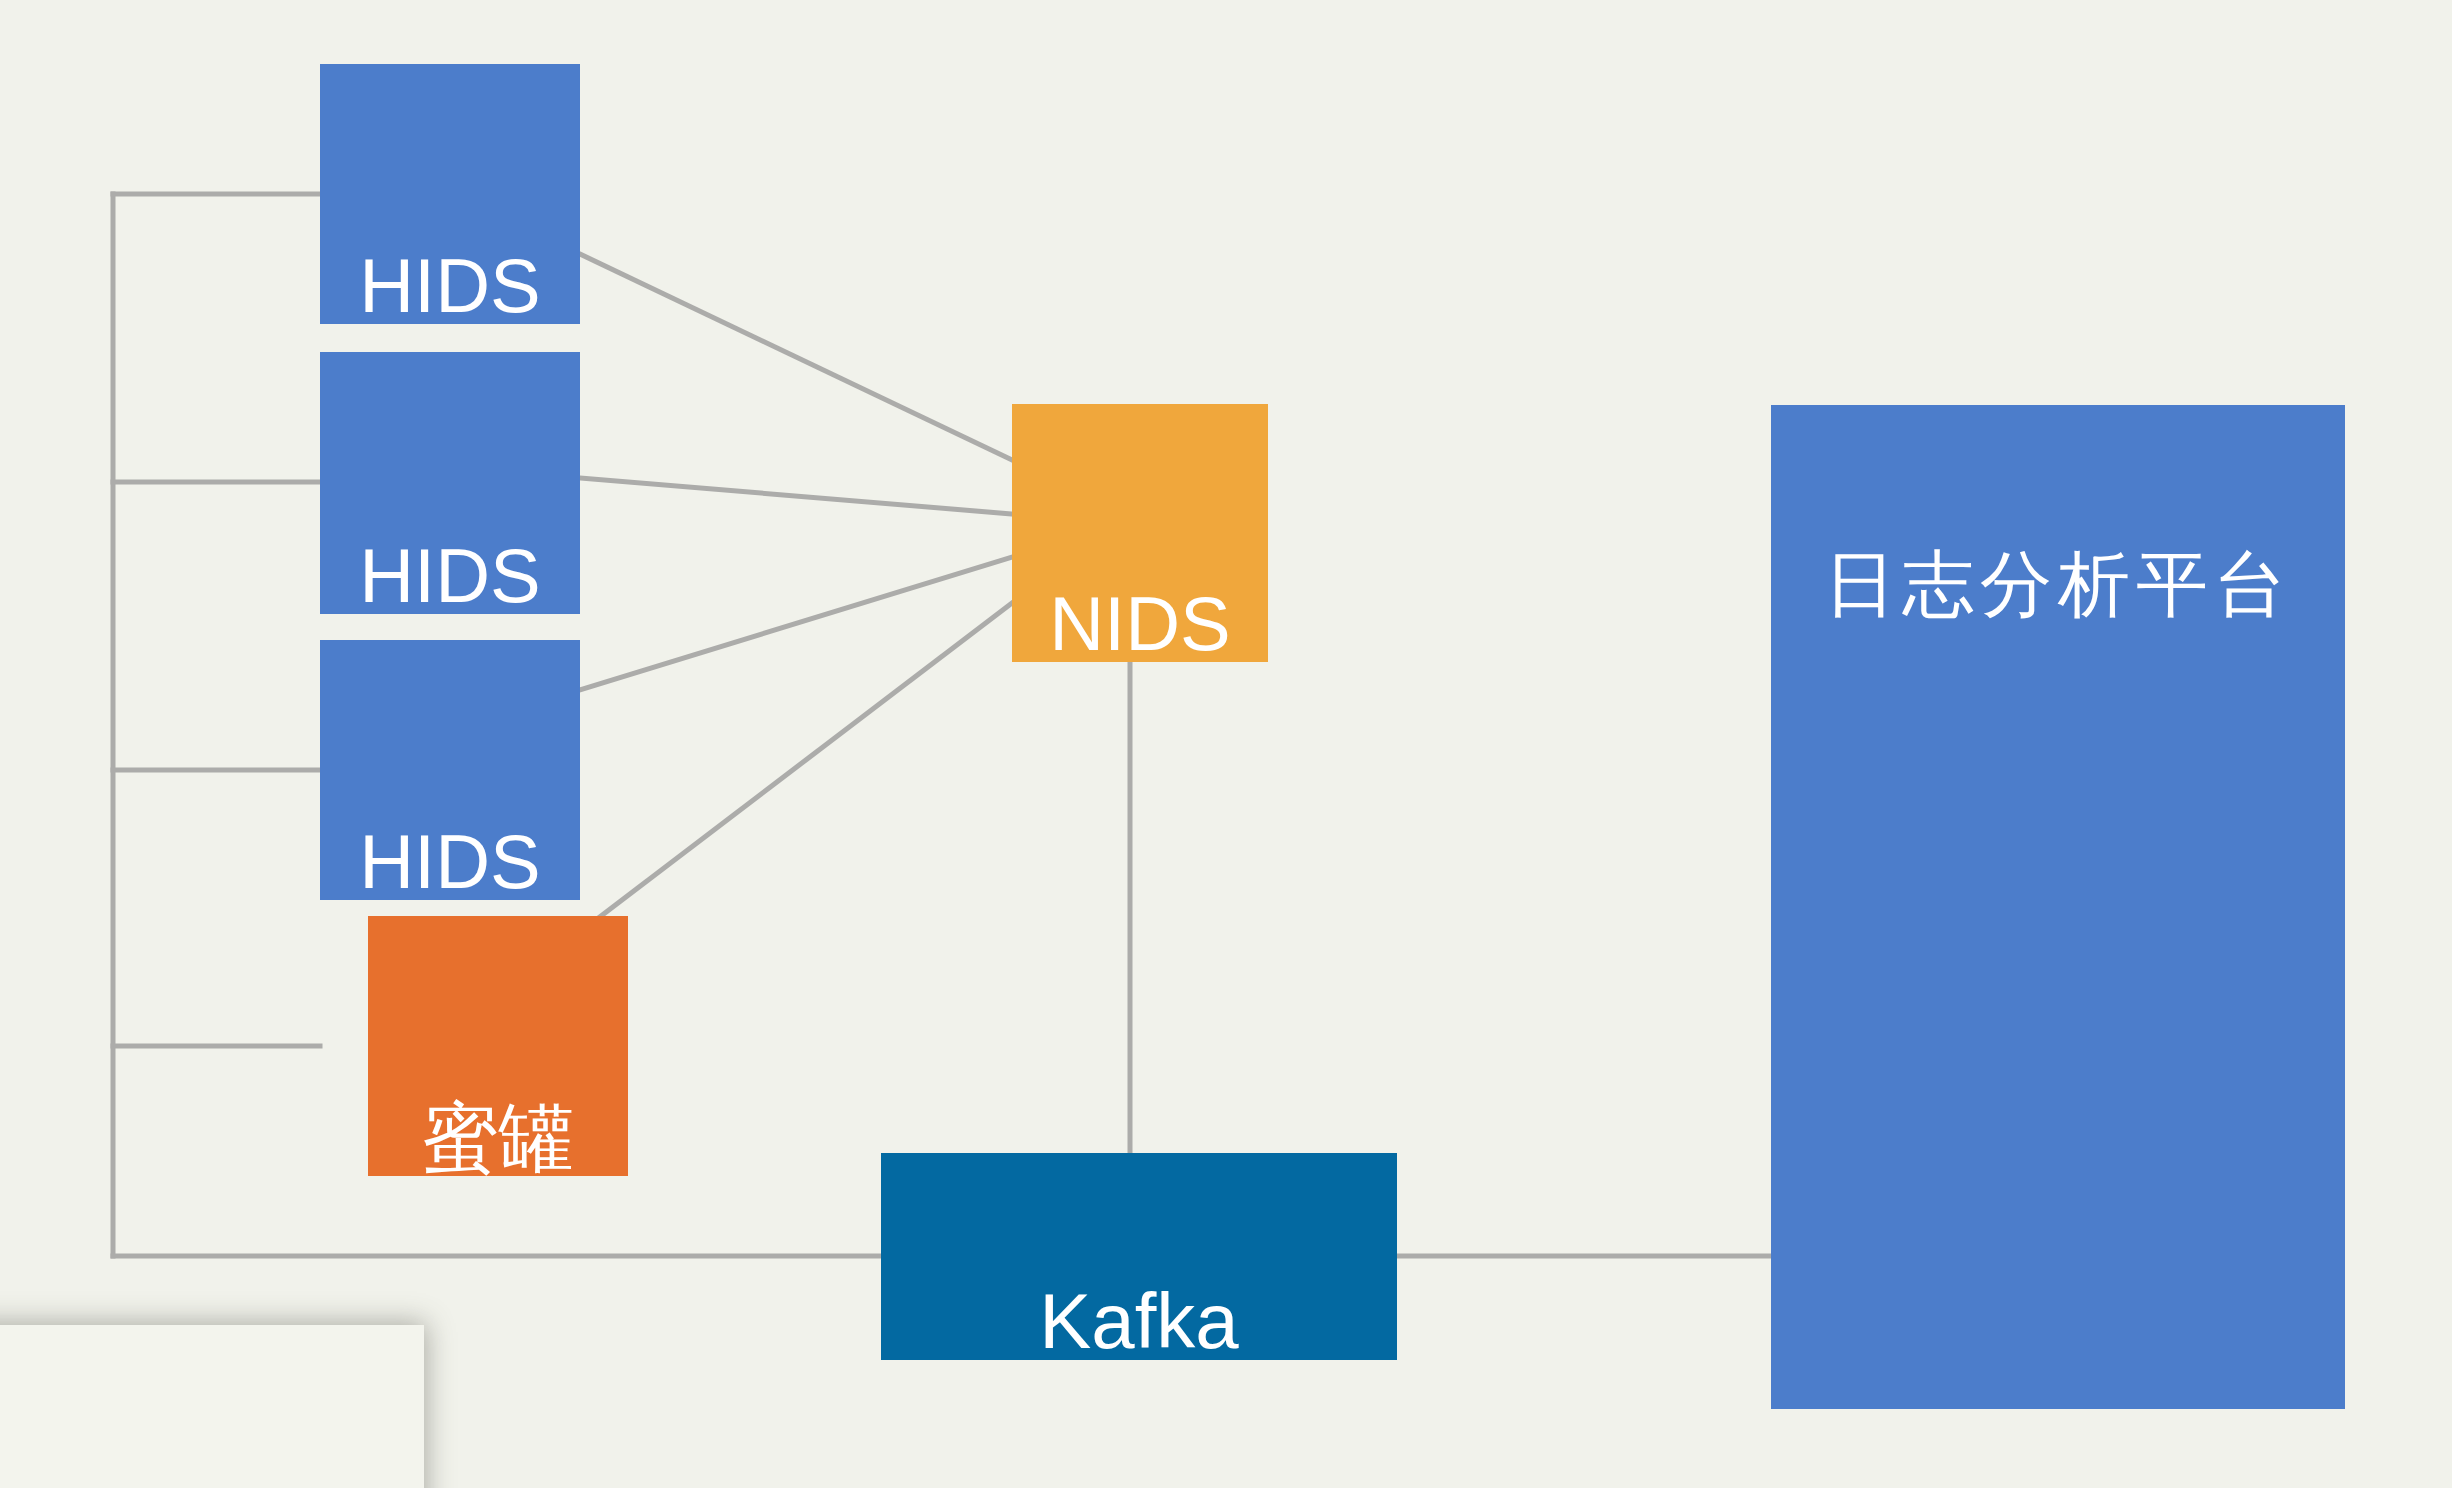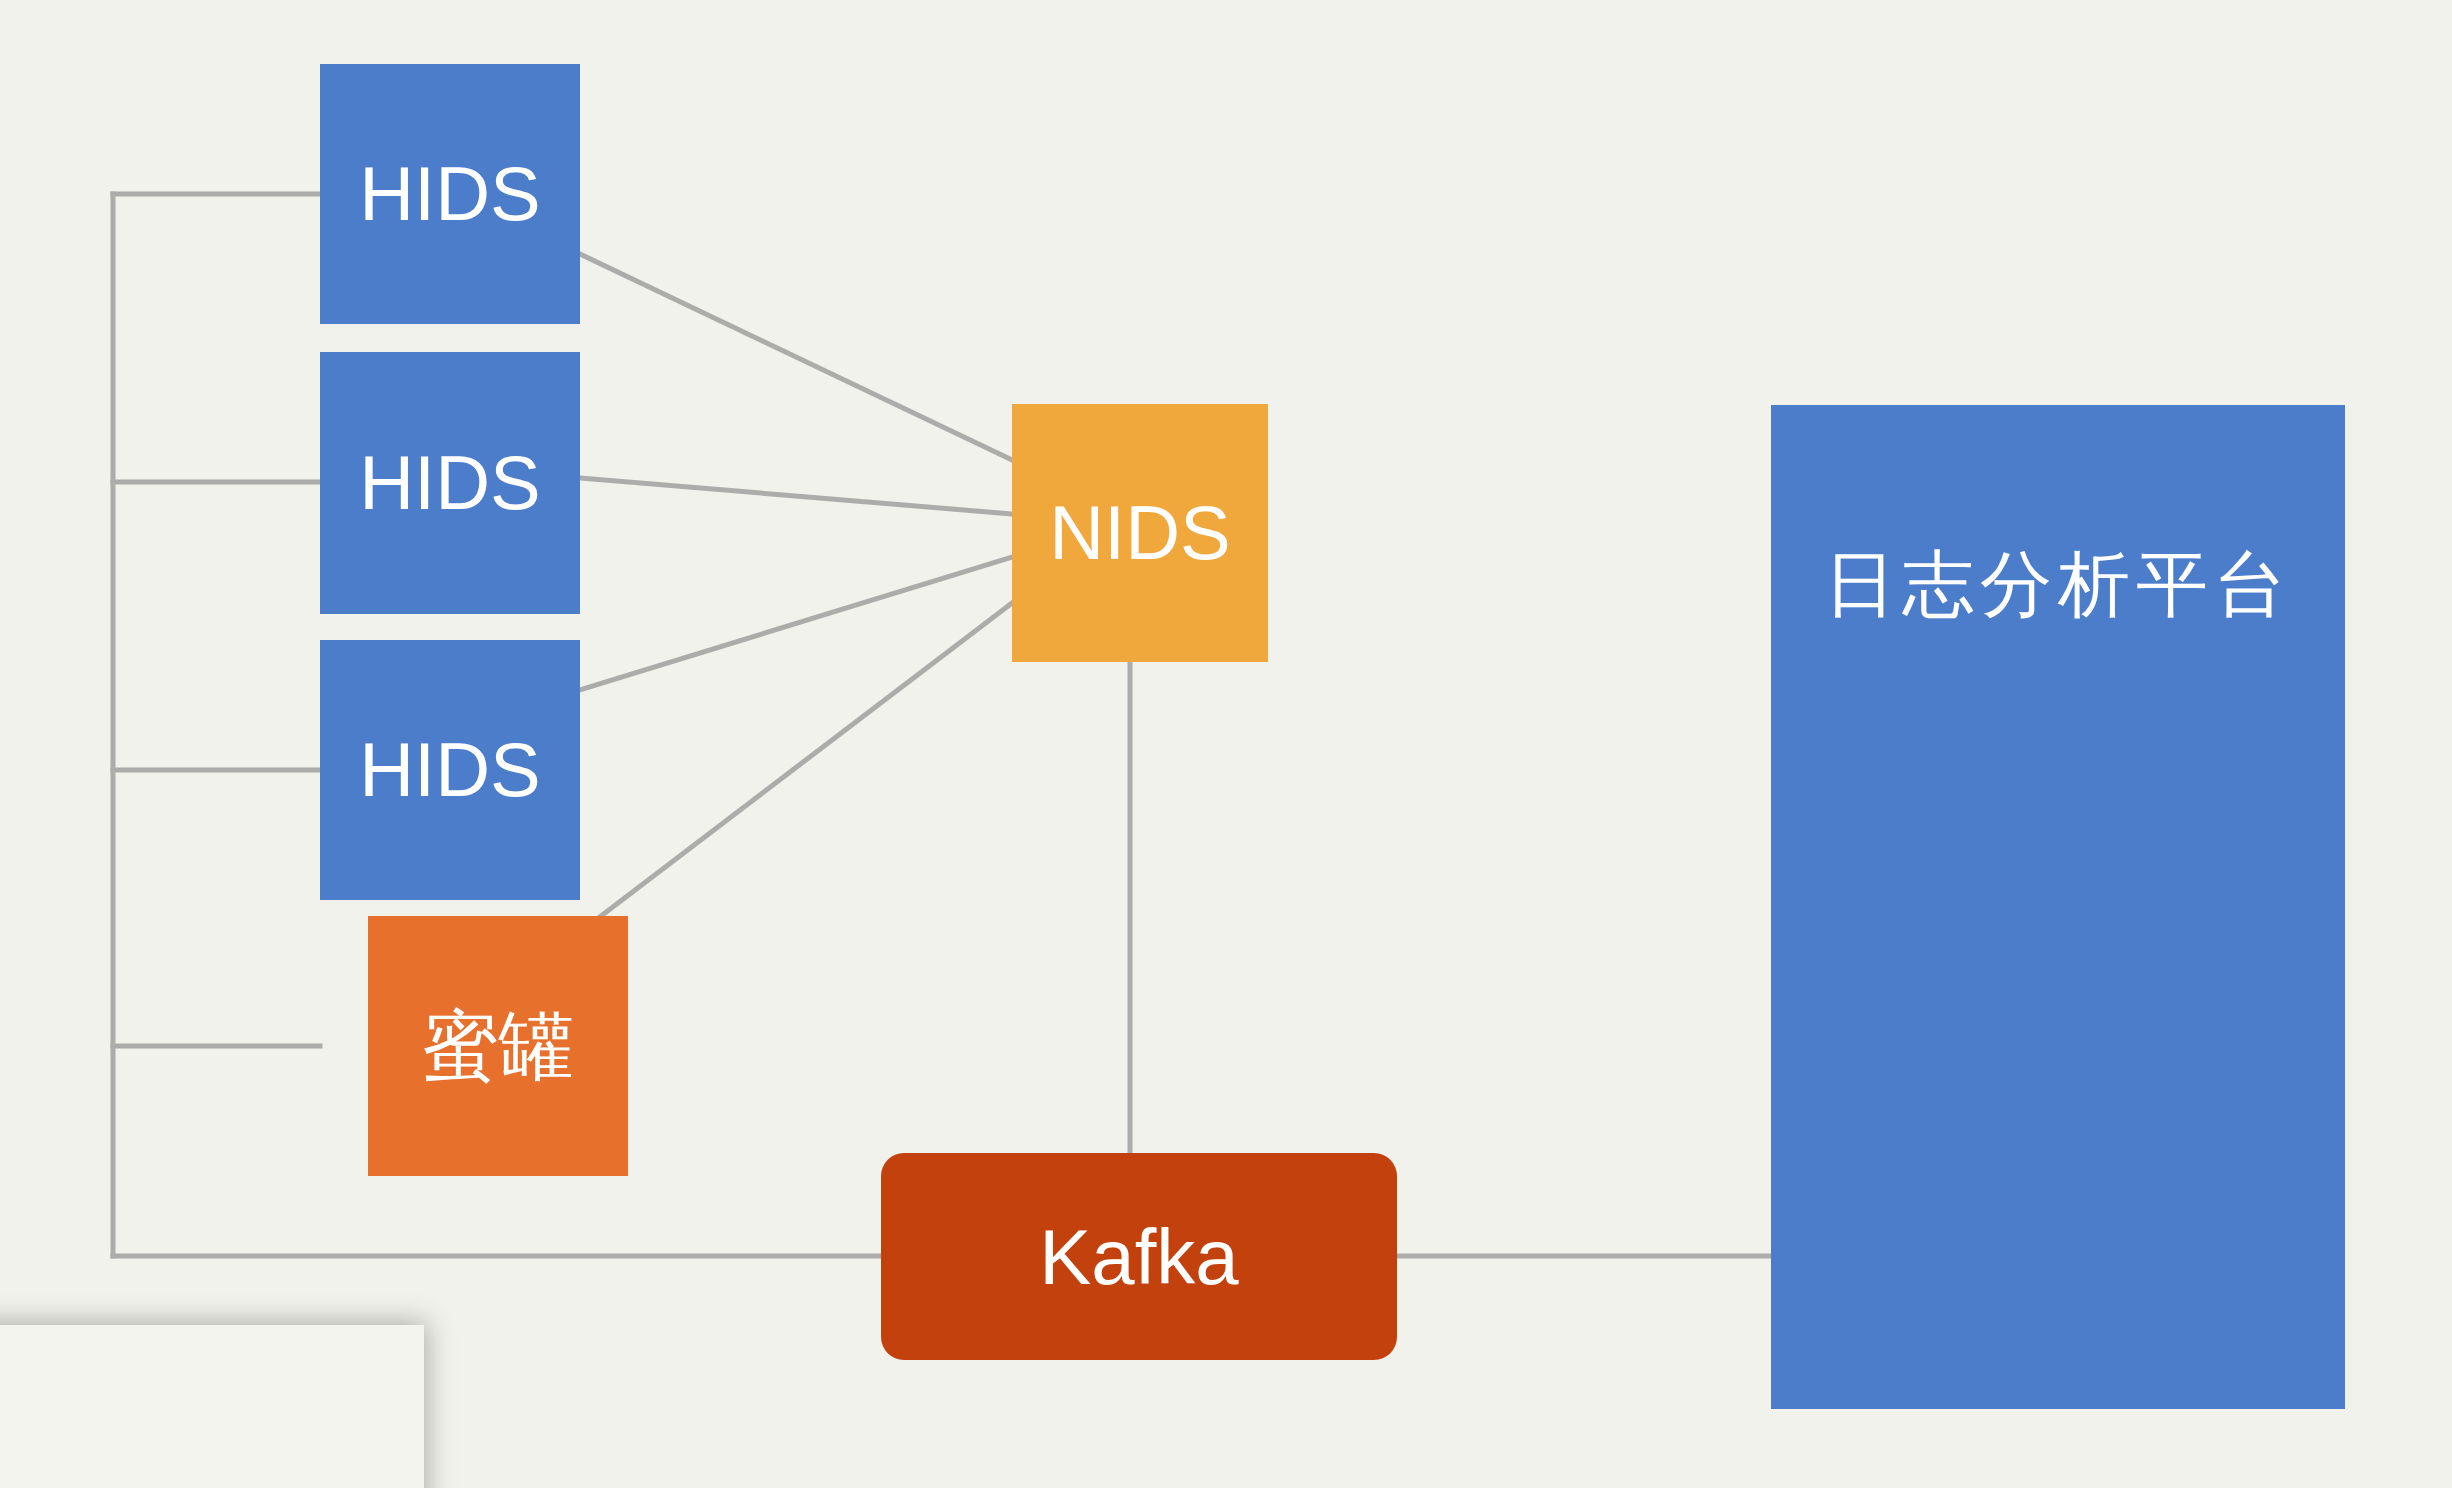--- a/index.html
+++ b/index.html
@@ -17,21 +17,21 @@
   }
   #connector-layer {
     position: absolute;
     left: 0; top: 0;
     width: 2452px;
     height: 1488px;
   }
   .node {
     position: absolute;
     display: flex;
-    align-items: center;
+    align-items: flex-end;
     justify-content: center;
     color: #FFFFFF;
     font-weight: 400;
   }
   .node .lbl {
     white-space: nowrap;
     line-height: 1;
   }
   .small-node { font-size: 76px; }
   .kafka-node { font-size: 78px; }
@@ -119,21 +119,21 @@
   </div>
 
   <div id="node-honeypot" class="node small-node" style="background: rgb(231, 112, 45);">
     <span class="lbl">蜜罐</span>
   </div>
 
   <div id="node-nids" class="node small-node" style="background: rgb(240, 167, 60);">
     <span class="lbl">NIDS</span>
   </div>
 
-  <div id="node-kafka" class="node kafka-node" style="background: #c2410c; border-radius: 23px;">
+  <div id="node-kafka" class="node kafka-node" style="background: #0369a1;">
     <span class="lbl">Kafka</span>
   </div>
 
   <div id="node-platform" style="background: rgb(76, 125, 203);">
     <div class="platform-title">日志分析平台</div>
   </div>
 
   <div id="page-corner-card"></div>
 
 </div>

